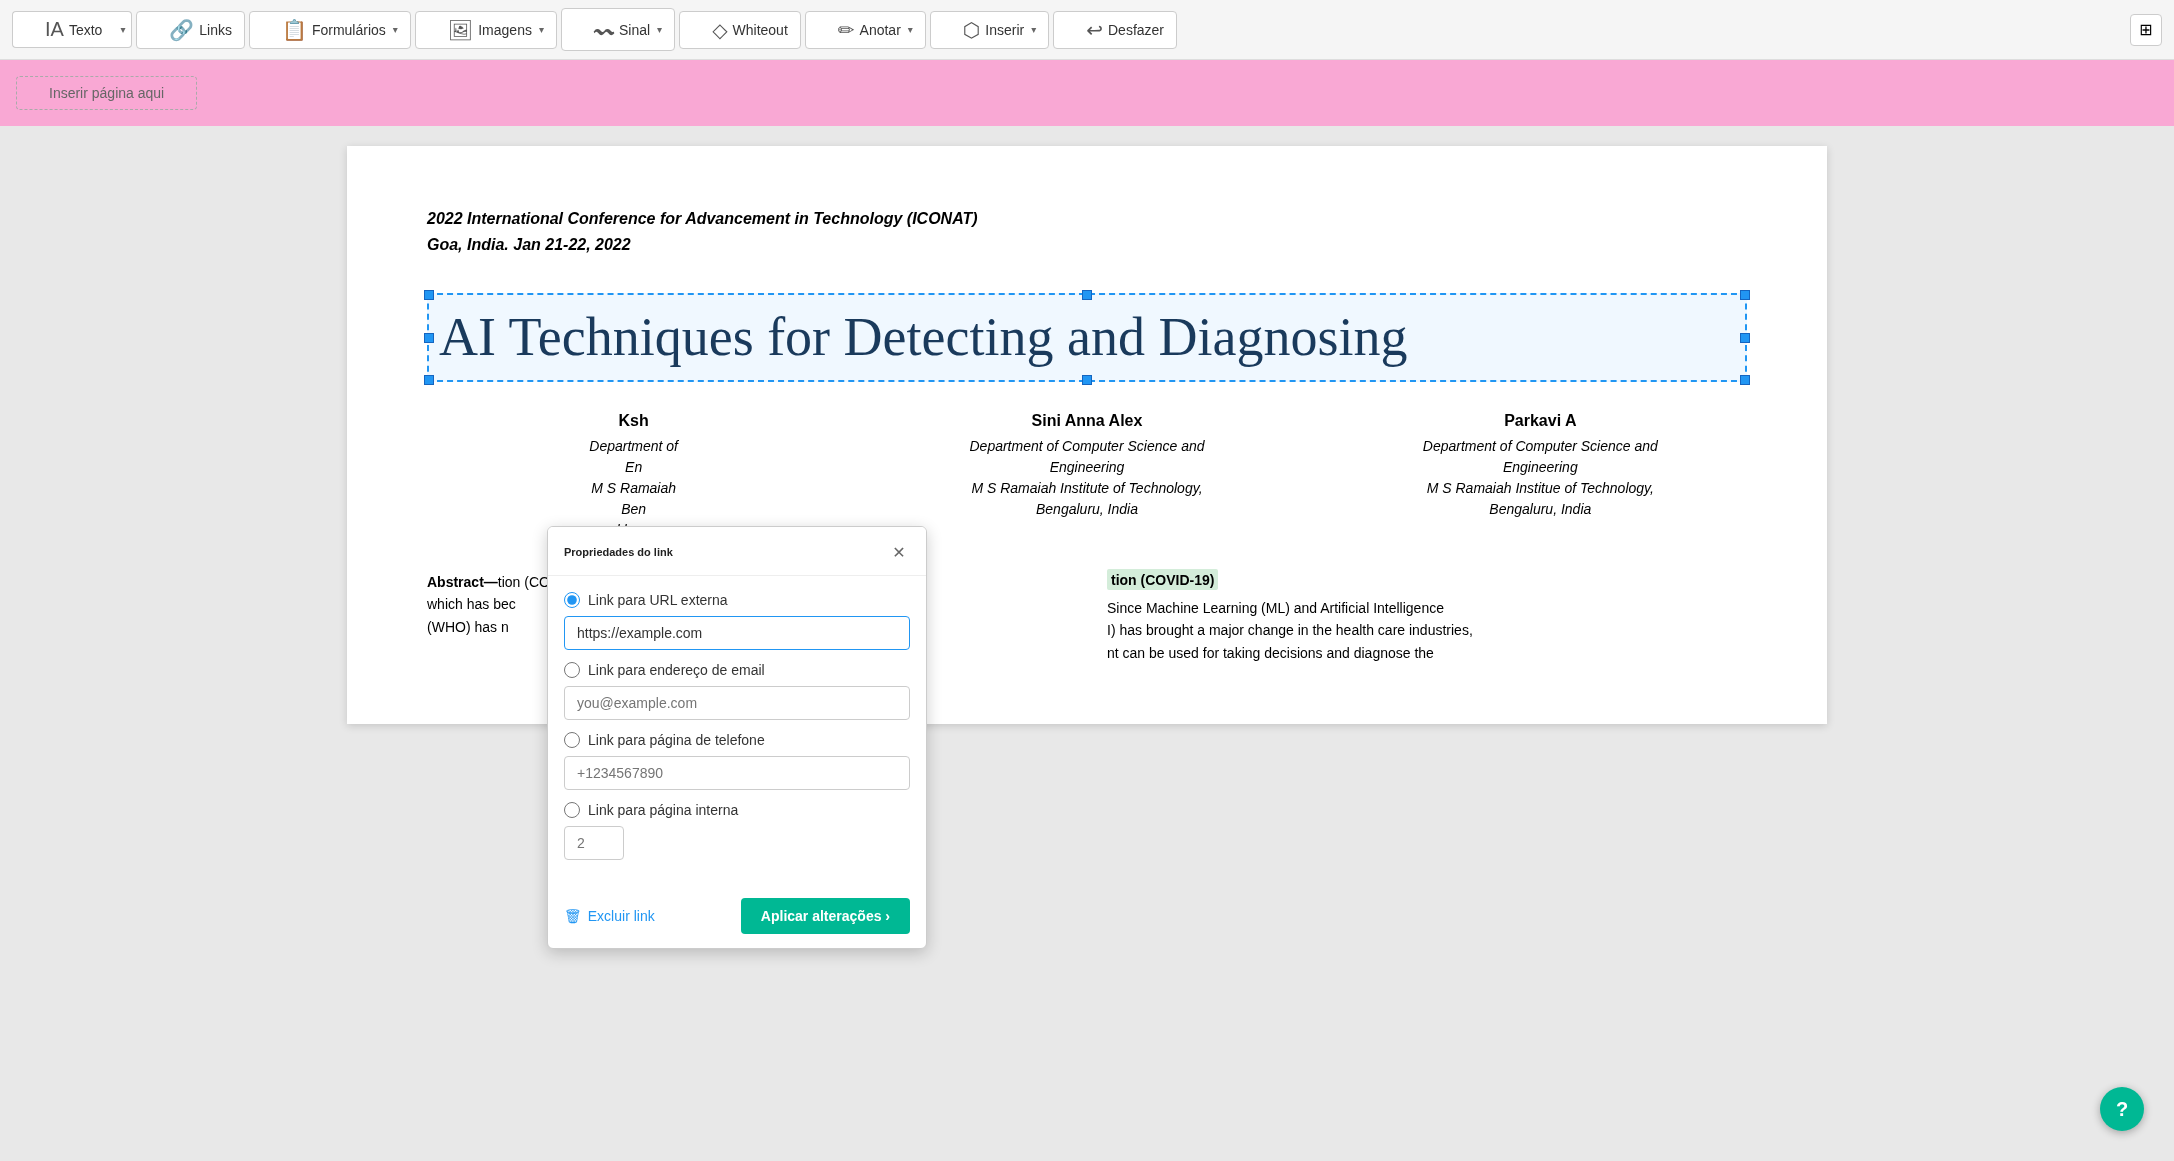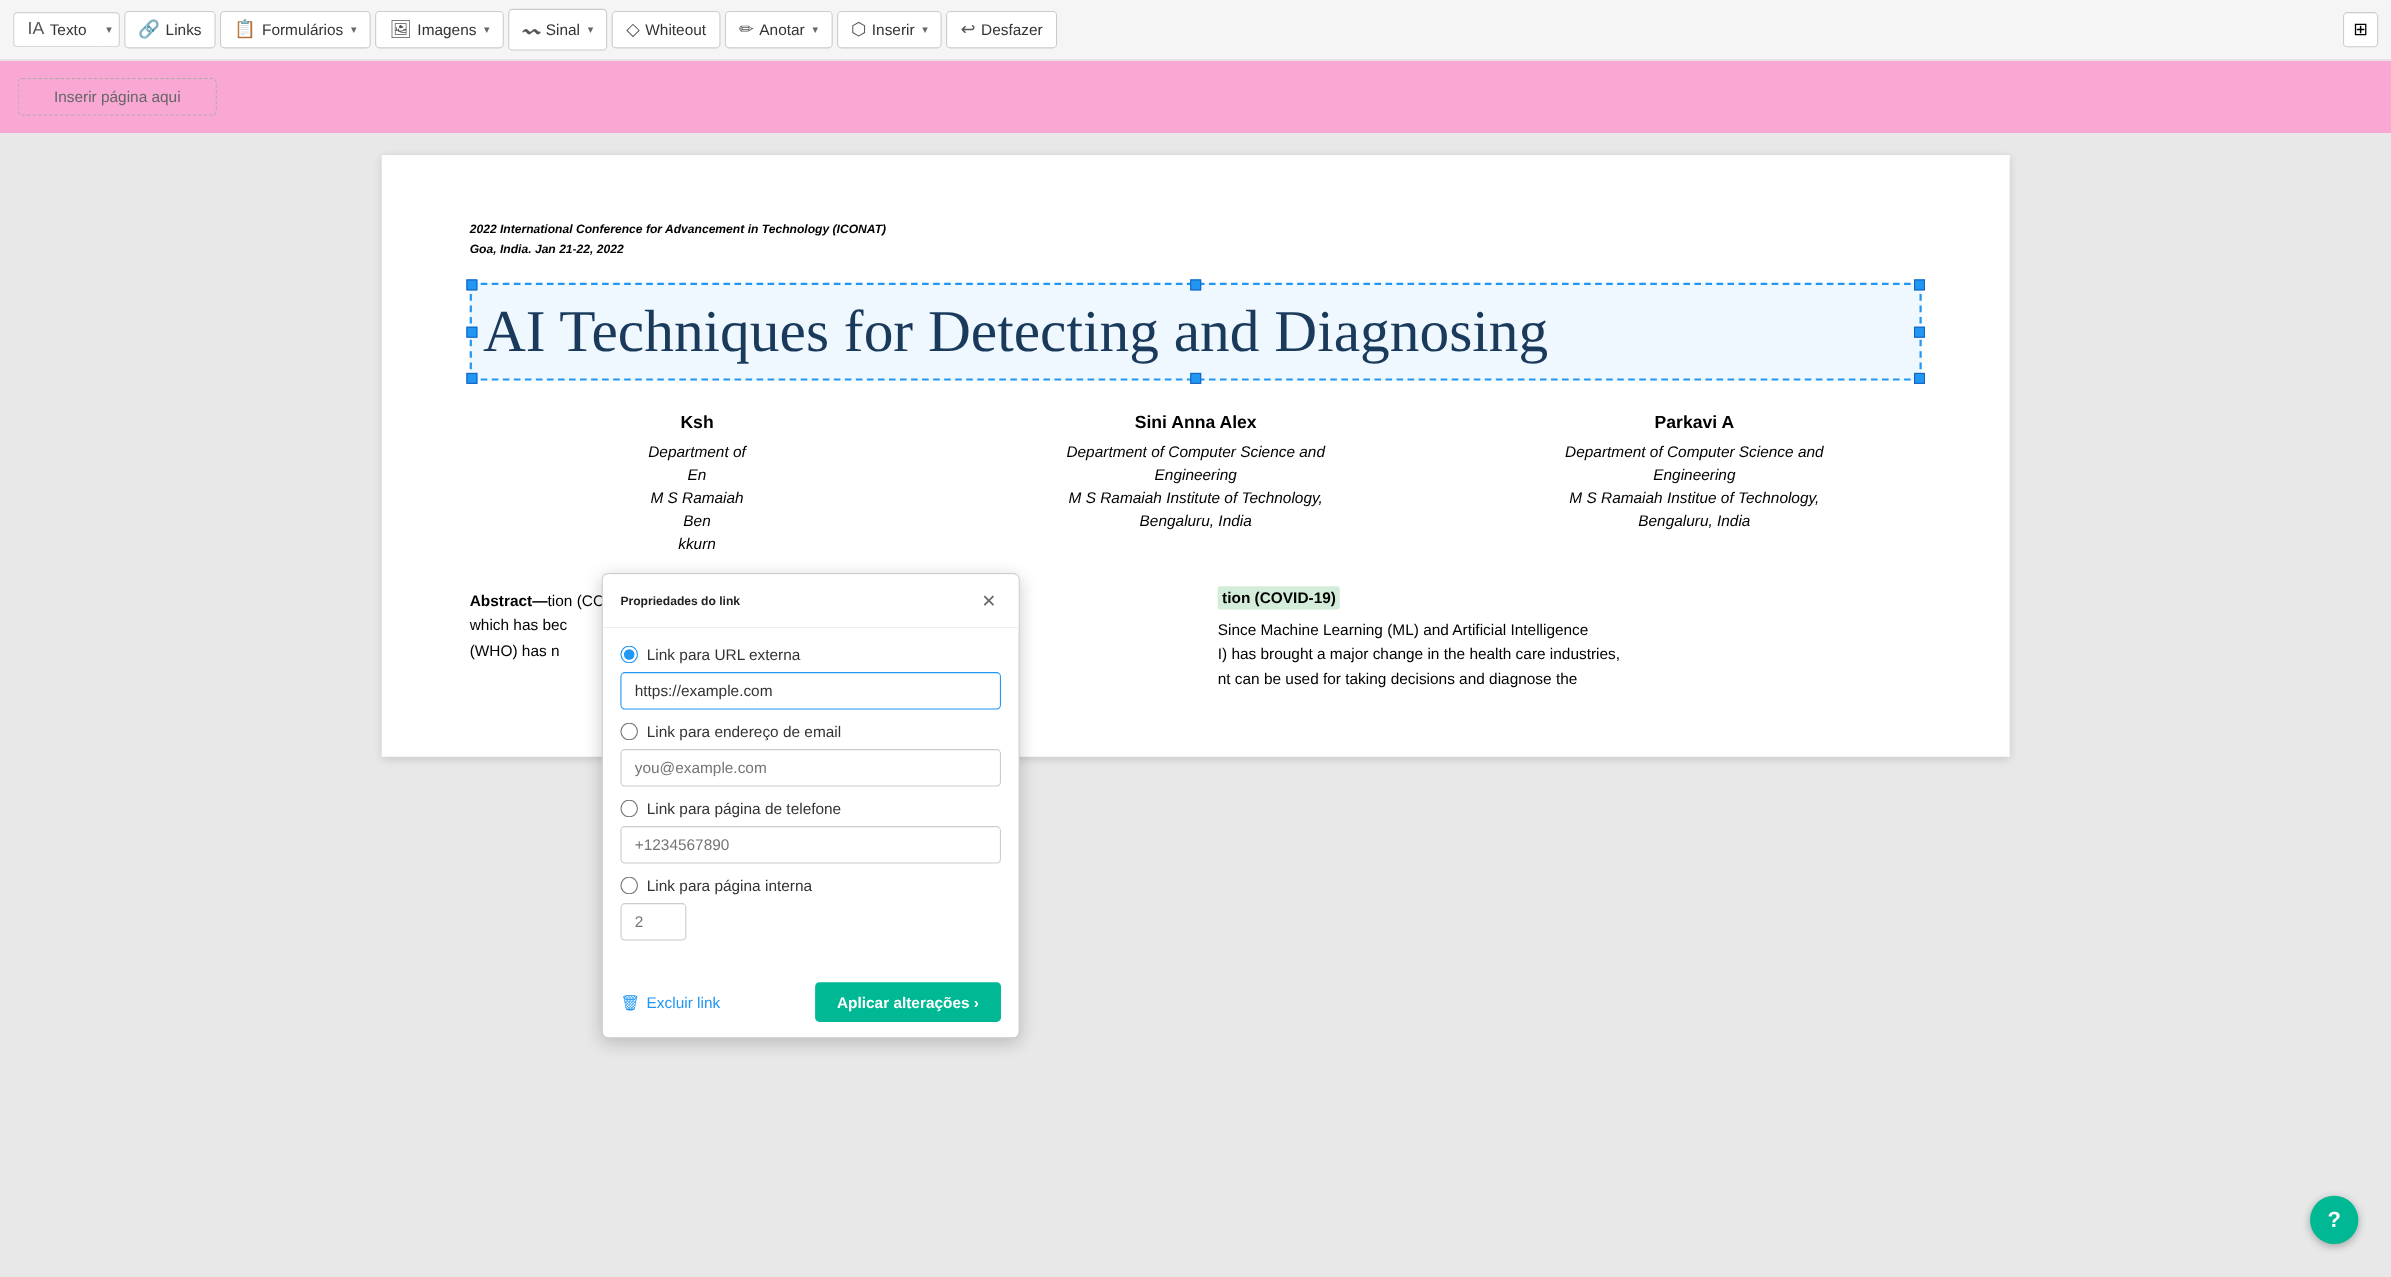--- a/index.html
+++ b/index.html
@@ -28,22 +28,23 @@
       padding: 6px 12px;
       border: 1px solid #ccc;
       border-radius: 4px;
       background: #fff;
       cursor: pointer;
       font-size: 14px;
       color: #333;
       white-space: nowrap;
     }
     .toolbar-icon {
-      font-size: 16px;
+      font-size: 20px;
       color: #555;
+      margin-left: 20px;
     }
     .toolbar-dropdown-arrow {
       font-size: 10px;
       color: #666;
       margin-left: 2px;
     }
     .toolbar-split-arrow {
       padding: 6px 6px;
       border: 1px solid #ccc;
       border-left: none;
@@ -106,23 +107,23 @@
       width: 1480px;
       margin: 0 auto;
       padding: 60px 80px;
       position: relative;
       box-shadow: 0 2px 8px rgba(0,0,0,0.15);
     }
 
     .conference-info {
       font-style: italic;
       font-weight: bold;
-      font-size: 11px;
+      font-size: 16px;
       color: #000;
-      margin-bottom: 21px;
+      margin-bottom: 36px;
       line-height: 1.6;
     }
 
     
     .title-selection {
       border: 2px dashed #2196f3;
       padding: 10px;
       margin-bottom: 30px;
       position: relative;
       background: #f0f8ff;

